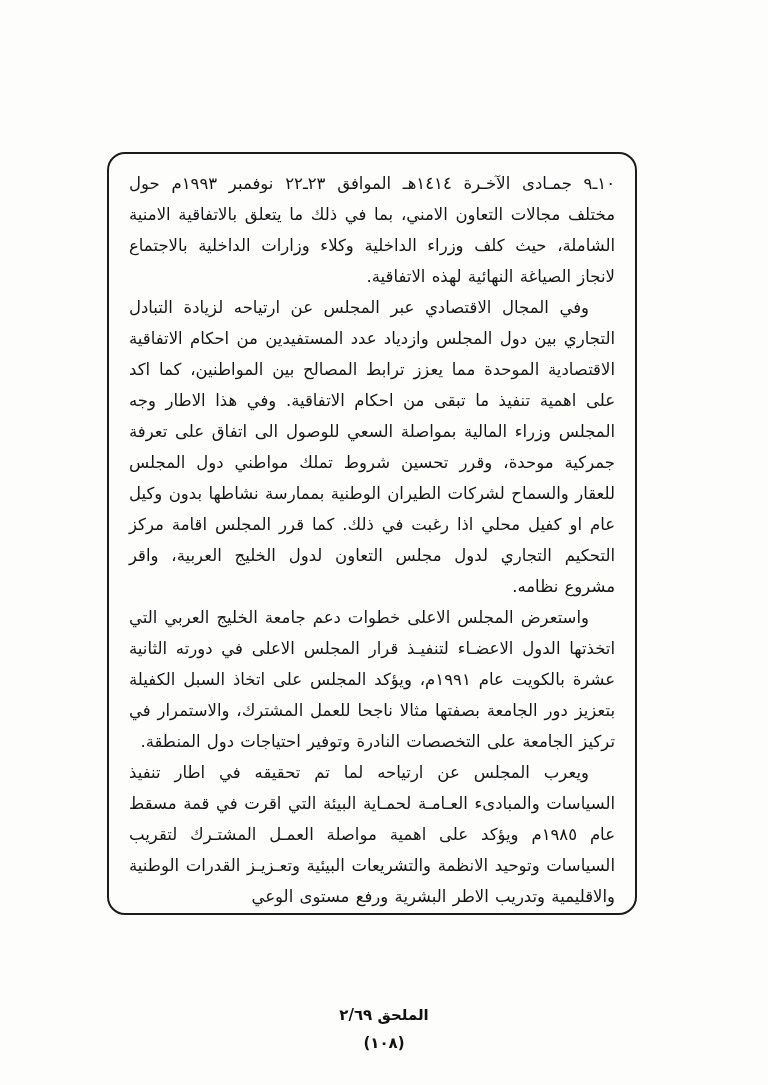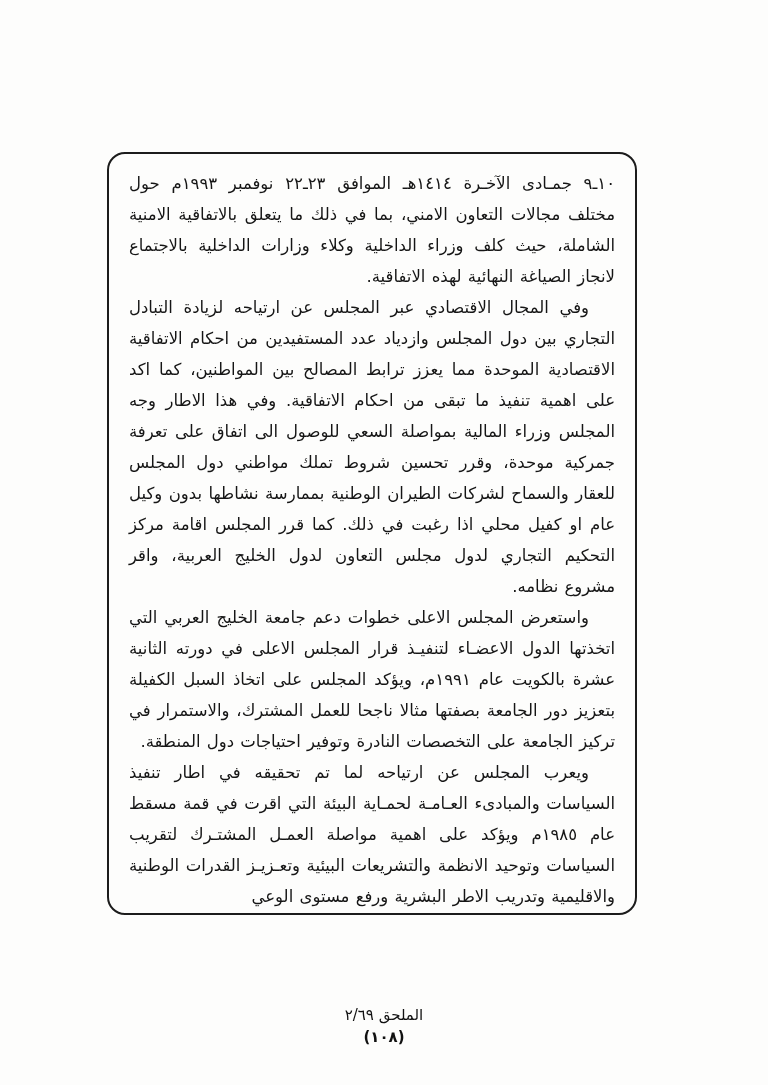--- a/index.html
+++ b/index.html
@@ -51,29 +51,29 @@
   .page-footer {
     position: absolute;
     left: 0;
     top: 1004px;
     width: 768px;
     text-align: center;
     direction: rtl;
   }
   .annex-ref {
     font-size: 15px;
-    font-weight: normal;
+    font-weight: bold;
     line-height: 22px;
     color: #111111;
   }
   .page-number {
     font-size: 15px;
     font-weight: bold;
     line-height: 22px;
-    margin-top: 0;
+    margin-top: 6px;
     color: #111111;
   }
 </style>
 </head>
 <body>
 
 <div class="scan-page">
 
   <div class="document-frame">
     <p class="para-flush">‭٩ـ١٠‬ جمـادى الآخـرة ١٤١٤هـ الموافق ‭٢٢ـ٢٣‬ نوفمبر ١٩٩٣م حول مختلف مجالات التعاون الامني، بما في ذلك ما يتعلق بالاتفاقية الامنية الشاملة، حيث كلف وزراء الداخلية وكلاء وزارات الداخلية بالاجتماع لانجاز الصياغة النهائية لهذه الاتفاقية.</p>

